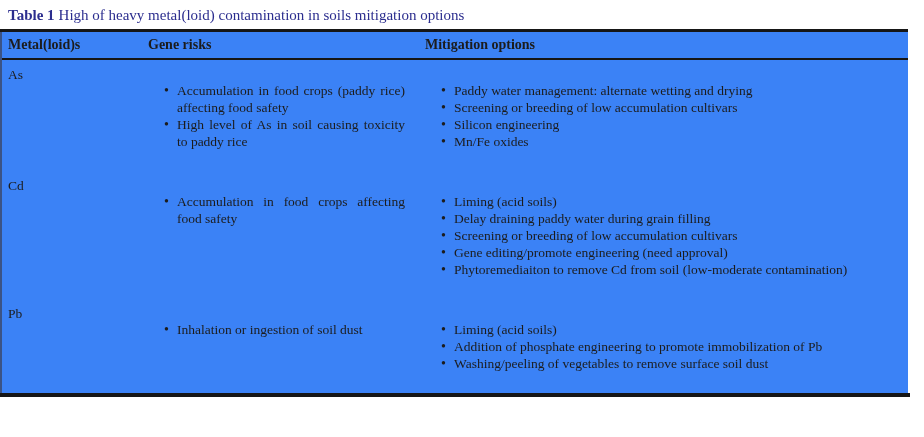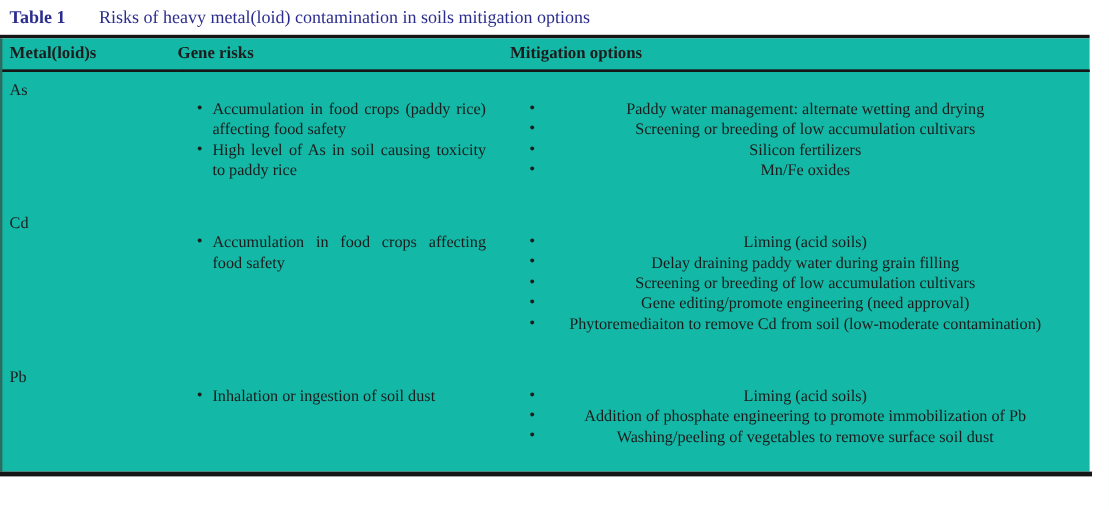--- a/index.html
+++ b/index.html
@@ -12,28 +12,28 @@
     color: #1c1c1c;
     overflow: hidden;
   }
   .title-bar {
     padding: 7px 8px 5px 8px;
     font-size: 15px;
     color: #2b2d8e;
     background: #ffffff;
     white-space: nowrap;
   }
-  .title-label { font-weight: bold; margin-right: 28px; }
+  .title-label { font-weight: bold; margin-right: 4px; }
   .rule-top {
     width: 908px; height: 3px;
     background: #161616;
   }
   .table-area {
     width: 908px;
-    background: #14b8a6;
+    background: #3b82f6;
     border-left: 2px solid rgba(60,45,40,0.55);
     box-sizing: border-box;
   }
   table.t {
     border-collapse: collapse;
     table-layout: fixed;
     width: 100%;
   }
   table.t col.c1 { width: 146px; }
   table.t col.c2 { width: 277px; }
@@ -52,41 +52,40 @@
     padding: 6px 4px 5px 0;
   }
   table.t td.c1 { padding-left: 6px; }
   ul.blist {
     margin: 16px; padding: 0;
     list-style: none;
   }
   ul.blist li {
     position: relative;
     padding-left: 13px;
-    text-align: center;
   }
   ul.blist li::before {
     content: "\2022";
     position: absolute;
     left: 0; top: 0;
     font-size: 14px;
   }
   td.c2 ul.blist li { text-align: justify; }
   .rule-bottom {
     width: 910px; height: 4px;
     background: #161616;
   }
 </style>
 </head>
 <body>
 
 <div class="page">
 
   <div class="title-bar">
-    <span class="title-label">Table 1</span><span>Risks of heavy metal(loid) contamination in soils mitigation options</span>
+    <span class="title-label">Table 1</span><span>High of heavy metal(loid) contamination in soils mitigation options</span>
   </div>
 
   <div class="rule-top"></div>
 
   <div class="table-area">
     <table class="t">
       <colgroup>
           <col class="c1">
           <col class="c2">
           <col class="c3">
@@ -105,21 +104,21 @@
           <td class="c2">
             <ul class="blist">
               <li>Accumulation in food crops (paddy rice) affecting food safety</li>
               <li>High level of As in soil causing toxicity to paddy rice</li>
             </ul>
           </td>
           <td class="c3">
             <ul class="blist">
               <li>Paddy water management: alternate wetting and drying</li>
               <li>Screening or breeding of low accumulation cultivars</li>
-              <li>Silicon fertilizers</li>
+              <li>Silicon engineering</li>
               <li>Mn/Fe oxides</li>
             </ul>
           </td>
         </tr>
 
         <tr>
           <td class="c1"><span>Cd</span></td>
           <td class="c2">
             <ul class="blist">
               <li>Accumulation in food crops affecting food safety</li>

